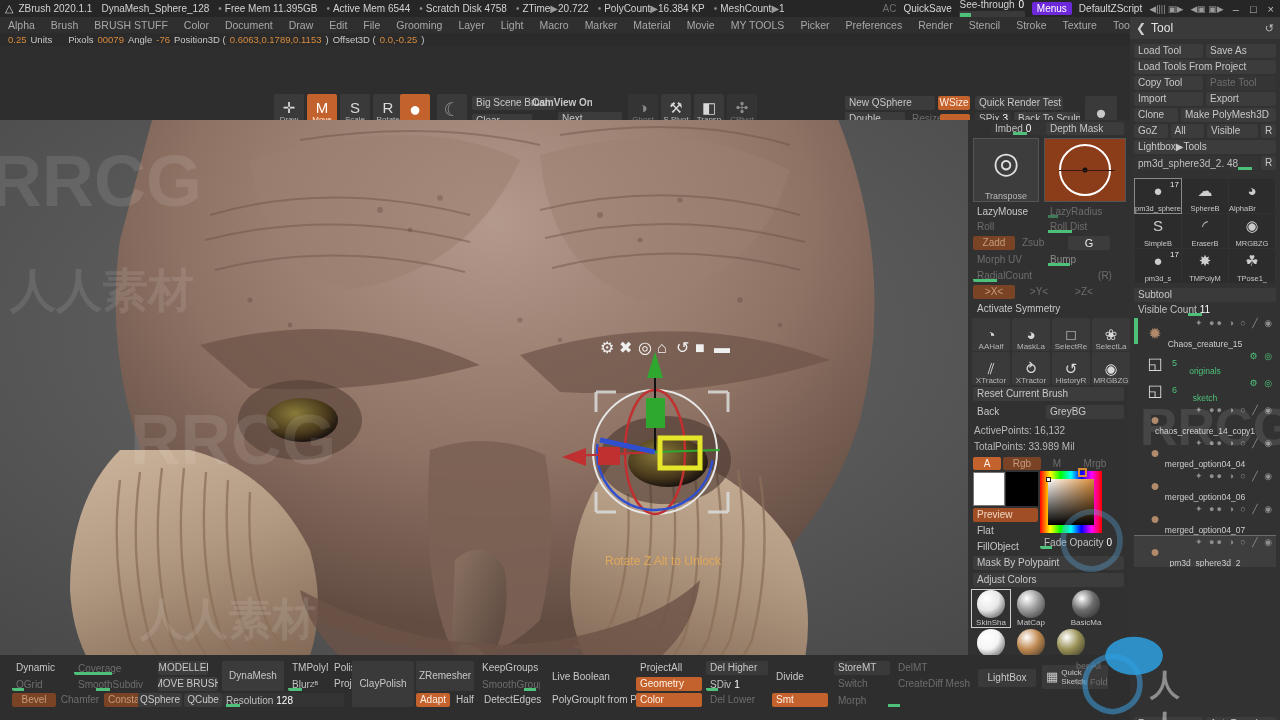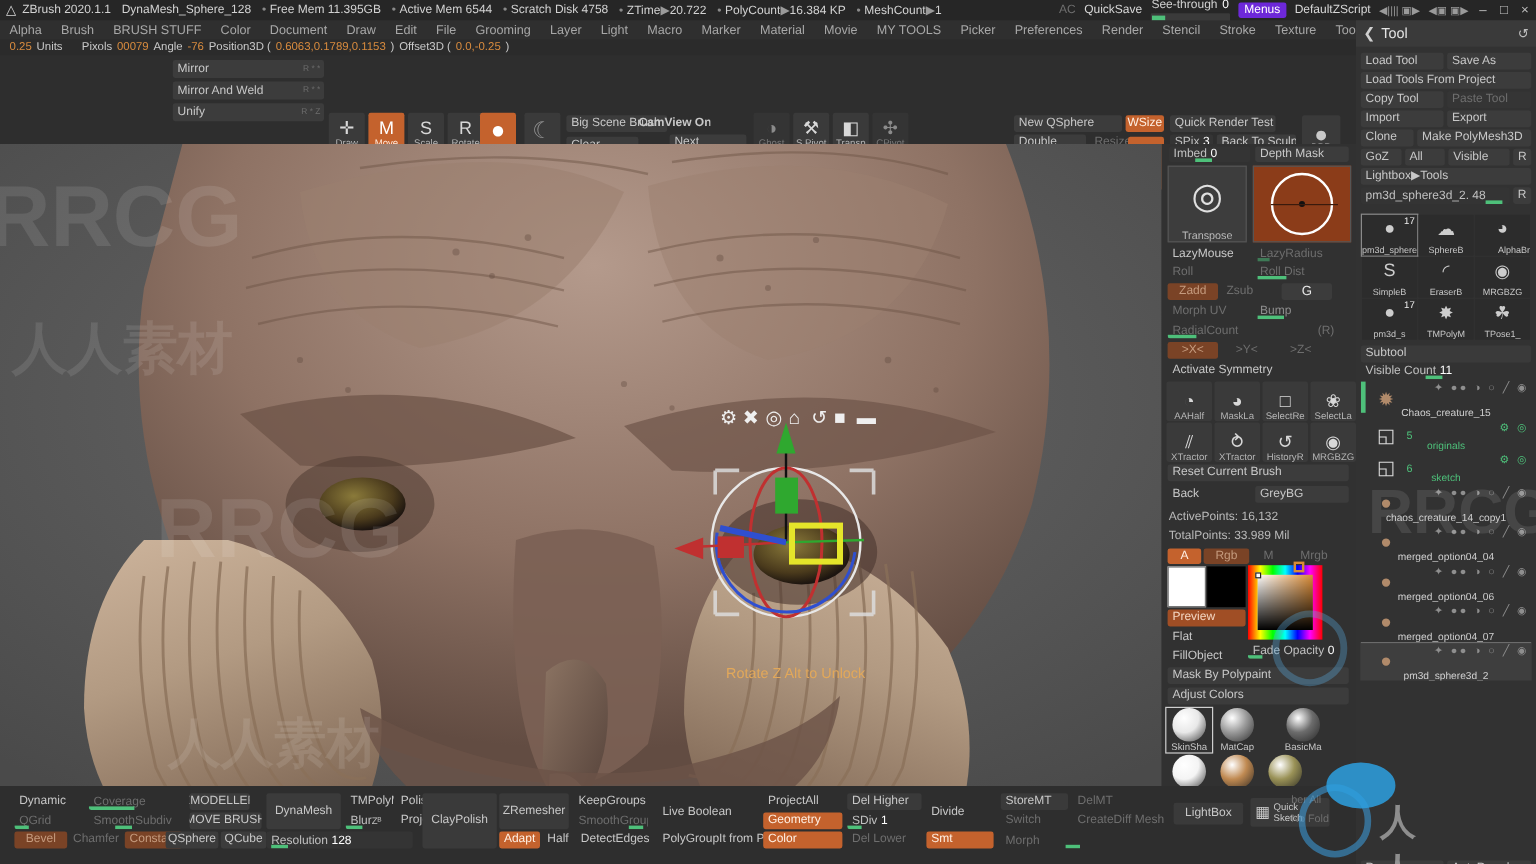--- a/index.html
+++ b/index.html
@@ -174,34 +174,20 @@
 
     <div style="position:absolute;left:16px;top:79px;width:34px;height:28px;background:#3a3a3a;border-radius:2px;display:flex;align-items:center;justify-content:center;">
       <span style="font-size:15px;color:#cfcfcf;">🔒</span>
     </div>
     <div style="position:absolute;left:56px;top:79px;width:32px;height:28px;background:#3a3a3a;border-radius:50%;display:flex;align-items:center;justify-content:center;">
       <span style="font-size:17px;color:#b6b6b6;">◉</span>
     </div>
     <div class="btn" style="position:absolute;left:80px;top:81px;width:58px;height:14px;">Flip</div>
     <div class="btn" style="position:absolute;left:80px;top:98px;width:58px;height:14px;">Double</div>
 
-    <div style="position:absolute;left:144px;top:4px;width:126px;">
-      <div class="btn" style="width:126px;height:15px;position:relative;">
-        <span>Mirror</span>
-        <span class="lbl dim" style="position:absolute;right:3px;font-size:7px;">R * *</span>
-      </div>
-      <div class="btn" style="width:126px;height:15px;margin-top:3px;position:relative;">
-        <span>Mirror And Weld</span>
-        <span class="lbl dim" style="position:absolute;right:3px;font-size:7px;">R * *</span>
-      </div>
-      <div class="btn" style="width:126px;height:15px;margin-top:3px;position:relative;">
-        <span>Unify</span>
-        <span class="lbl dim" style="position:absolute;right:3px;font-size:7px;">R * Z</span>
-      </div>
-    </div>
 
     <div id="transform-tools" style="position:absolute;left:274px;top:48px;display:flex;gap:3px;">
         <div class="iconbtn" style="width: 30px; height: 30px;">
           <span class="gl">✛</span>
           <span class="cap">Draw</span>
         </div>
         <div class="iconbtn on" style="width: 30px; height: 30px;">
           <span class="gl">M</span>
           <span class="cap">Move</span>
         </div>
@@ -482,21 +468,21 @@
       <text id="gizmo-hint" x="605" y="445" font-family="Liberation Sans, sans-serif" font-size="12" fill="#e2a85a">Rotate Z Alt to Unlock</text>
     </svg>
 
     <div class="wm" style="left:-10px;top:20px;font-size:72px;">RRCG</div>
     <div class="wm" style="left:130px;top:280px;font-size:70px;">RRCG</div>
     <div class="wm" style="left:10px;top:140px;font-size:46px;">人人素材</div>
     <div class="wm" style="left:140px;top:470px;font-size:44px;">人人素材</div>
   </div>
 
   <div id="midcol">
-    <div class="slider" style="position:absolute;left:6px;top:2px;width:68px;height:13px;align-items:center;">
+    <div class="slider" style="position:absolute;left:23px;top:2px;width:68px;height:13px;align-items:center;">
       <span>Imbed</span>
       <span class="val">0</span>
       <i class="bar" style="left:22px;width:14px;"></i>
     </div>
     <div class="btn" style="position:absolute;left:78px;top:2px;width:78px;height:13px;">Depth Mask</div>
 
     <div style="position:absolute;left:5px;top:18px;width:66px;height:64px;background:#3d3d3d;border:1px solid #555;display:flex;align-items:flex-end;justify-content:center;">
       <span style="position:absolute;top:6px;font-size:30px;color:#e0e0e0;">◎</span>
       <span class="lbl" style="font-size:9px;">Transpose</span>
     </div>
@@ -701,21 +687,21 @@
           <span style="position: absolute; top: 3px; left: 50%; transform: translateX(-50%); font-size: 15px; color: rgb(205, 205, 205);">●</span>
           <span style="position: absolute; right: 2px; top: 1px; font-size: 8px; color: rgb(237, 237, 237);">17</span>
           <span style="font-size: 7.5px; color: rgb(200, 200, 200); white-space: nowrap; overflow: hidden; width: 46px; text-align: center;">pm3d_sphere3d</span>
         </div>
         <div style="width: 46px; height: 34px; position: relative; background: rgb(44, 44, 44); display: flex; align-items: flex-end; justify-content: center;">
           <span style="position: absolute; top: 3px; left: 50%; transform: translateX(-50%); font-size: 15px; color: rgb(205, 205, 205);">☁</span>
           <span style="font-size: 7.5px; color: rgb(200, 200, 200); white-space: nowrap; overflow: hidden; width: 46px; text-align: center;">SphereB</span>
         </div>
         <div style="width: 46px; height: 34px; position: relative; background: rgb(44, 44, 44); display: flex; align-items: flex-end; justify-content: center;">
           <span style="position: absolute; top: 3px; left: 50%; transform: translateX(-50%); font-size: 15px; color: rgb(205, 205, 205);">◕</span>
-          <span style="font-size: 7.5px; color: rgb(200, 200, 200); white-space: nowrap; overflow: hidden; width: 46px; text-align: right;">AlphaBr</span>
+          <span style="font-size: 7.5px; color: rgb(200, 200, 200); white-space: nowrap; overflow: hidden; width: 46px; text-align: left;">AlphaBr</span>
         </div>
         <div style="width: 46px; height: 34px; position: relative; background: rgb(44, 44, 44); display: flex; align-items: flex-end; justify-content: center;">
           <span style="position: absolute; top: 3px; left: 50%; transform: translateX(-50%); font-size: 15px; color: rgb(205, 205, 205);">S</span>
           <span style="font-size: 7.5px; color: rgb(200, 200, 200); white-space: nowrap; overflow: hidden; width: 46px; text-align: center;">SimpleB</span>
         </div>
         <div style="width: 46px; height: 34px; position: relative; background: rgb(44, 44, 44); display: flex; align-items: flex-end; justify-content: center;">
           <span style="position: absolute; top: 3px; left: 50%; transform: translateX(-50%); font-size: 15px; color: rgb(205, 205, 205);">◜</span>
           <span style="font-size: 7.5px; color: rgb(200, 200, 200); white-space: nowrap; overflow: hidden; width: 46px; text-align: center;">EraserB</span>
         </div>
         <div style="width: 46px; height: 34px; position: relative; background: rgb(44, 44, 44); display: flex; align-items: flex-end; justify-content: center;">

